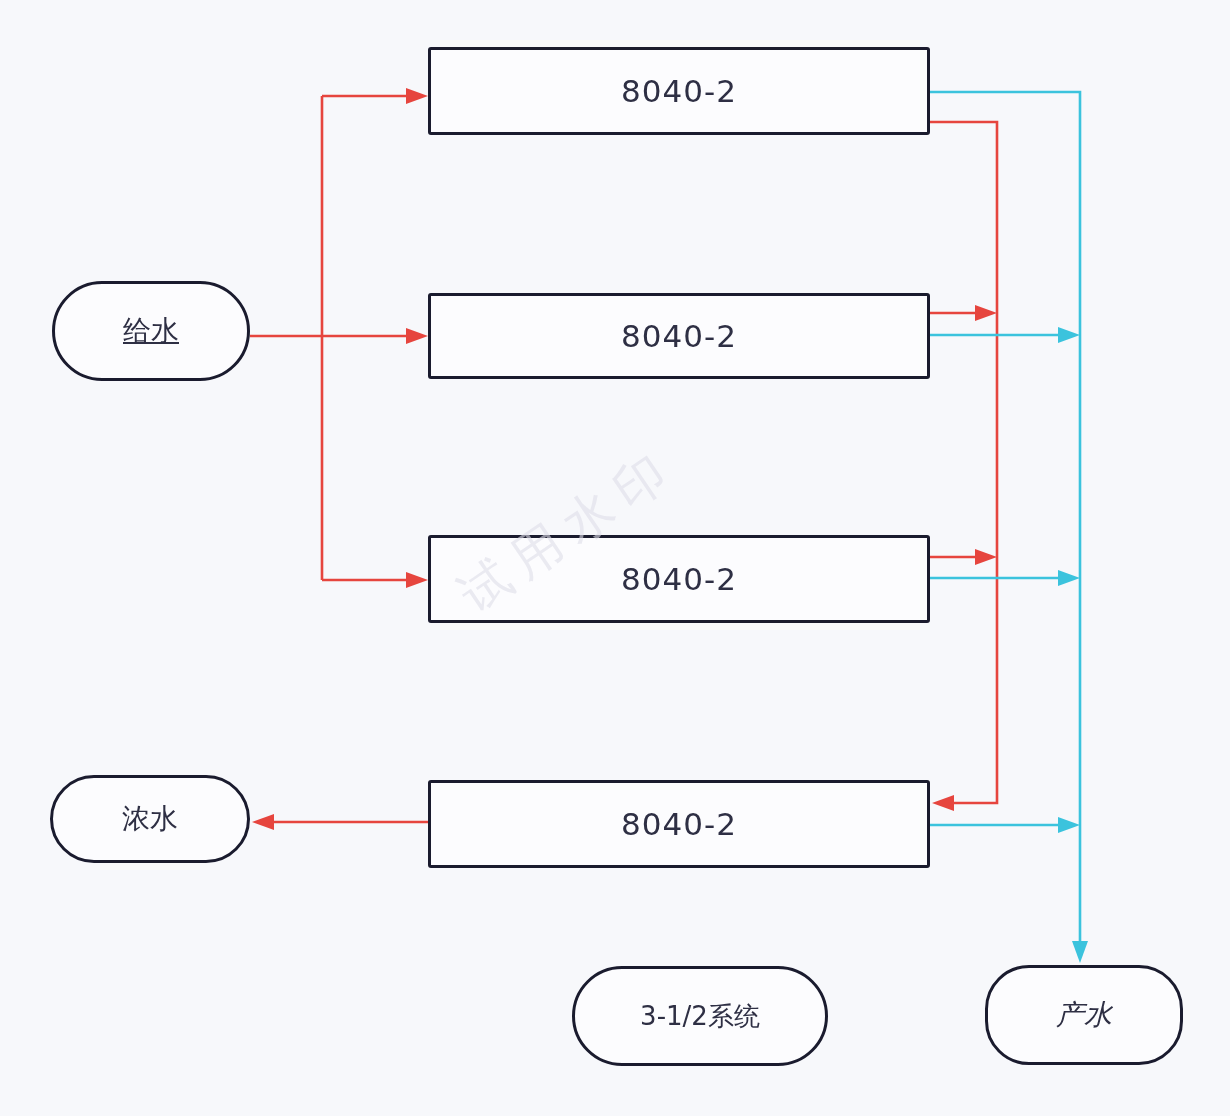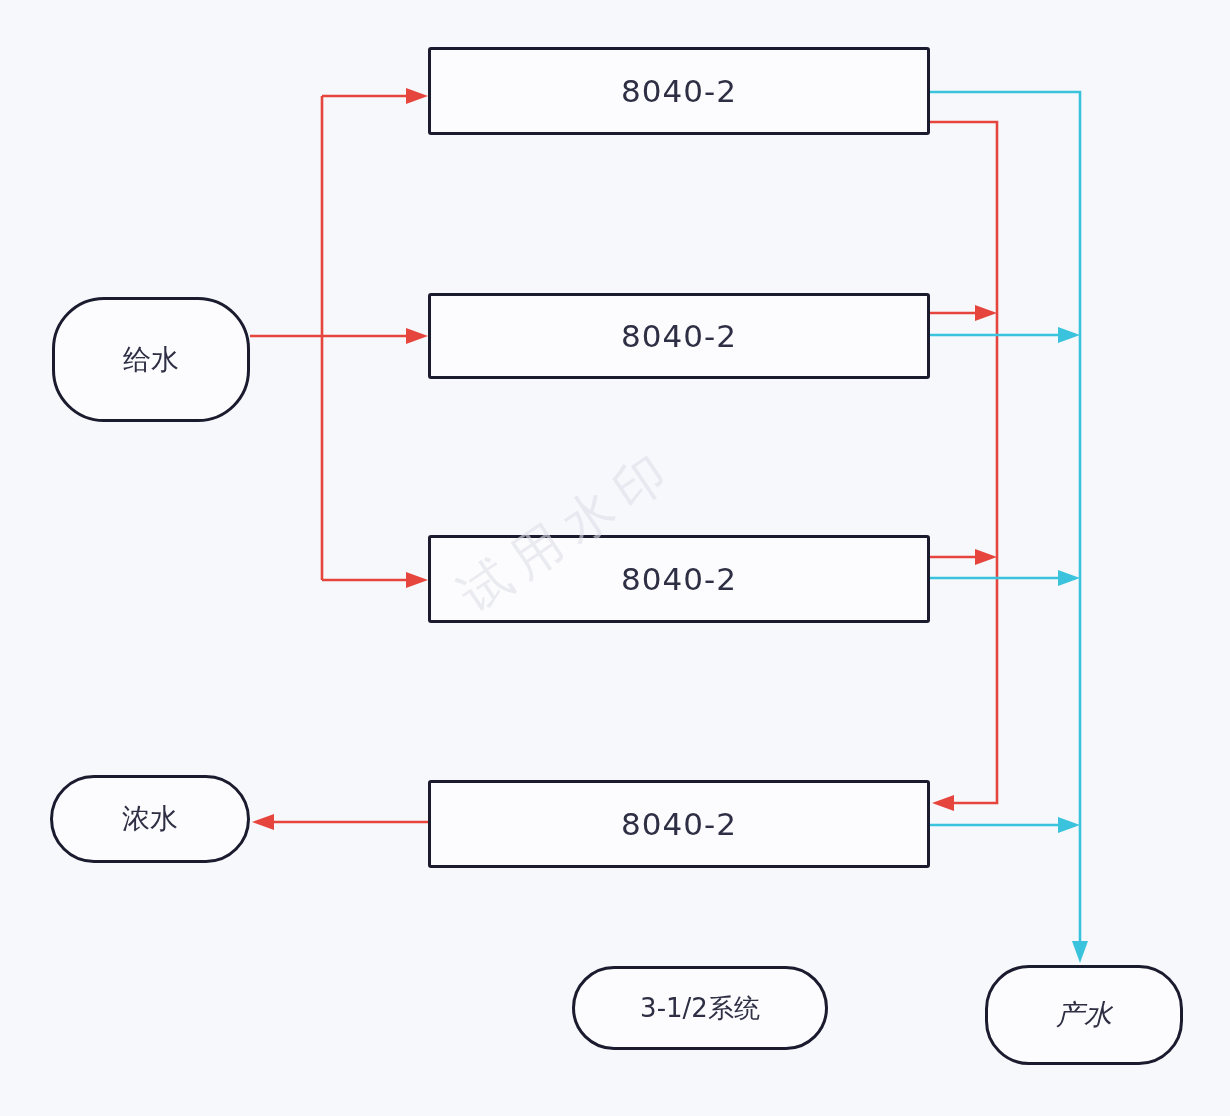--- a/index.html
+++ b/index.html
@@ -61,21 +61,21 @@
     <path class="perm-line" d="M930 335 H1062"></path>
     <path class="perm-line" d="M930 578 H1062"></path>
     <path class="perm-line" d="M930 825 H1062"></path>
 
     <polygon class="perm-arrow" points="1058,327 1080,335 1058,343"></polygon>
     <polygon class="perm-arrow" points="1058,570 1080,578 1058,586"></polygon>
     <polygon class="perm-arrow" points="1058,817 1080,825 1058,833"></polygon>
     <polygon class="perm-arrow" points="1072,941 1088,941 1080,963"></polygon>
   </svg>
 
-  <div class="shape stadium" style="left:52px;top:297px;width:198px;height:125px;">
+  <div class="shape stadium" style="left:52px;top:281px;width:198px;height:100px;text-decoration:underline;">
     <span>给水</span>
   </div>
 
   <div class="shape membrane" style="left:428px;top:47px;width:502px;height:88px;">
     <span>8040-2</span>
   </div>
 
   <div class="shape membrane" style="left:428px;top:293px;width:502px;height:86px;">
     <span>8040-2</span>
   </div>
@@ -85,21 +85,21 @@
   </div>
 
   <div class="shape membrane" style="left:428px;top:780px;width:502px;height:88px;">
     <span>8040-2</span>
   </div>
 
   <div class="shape stadium" style="left:50px;top:775px;width:200px;height:88px;text-align:right;">
     <span>浓水</span>
   </div>
 
-  <div class="shape stadium sys" style="left:572px;top:966px;width:256px;height:84px;text-align:right;">
+  <div class="shape stadium sys" style="left:572px;top:966px;width:256px;height:100px;text-align:right;">
     <span>3-1/2系统</span>
   </div>
 
   <div class="shape stadium" style="left:985px;top:965px;width:198px;height:100px;border-radius:44px;font-style:italic;">
     <span>产水</span>
   </div>
 
   <div class="watermark">试用水印</div>
 
 </div>

